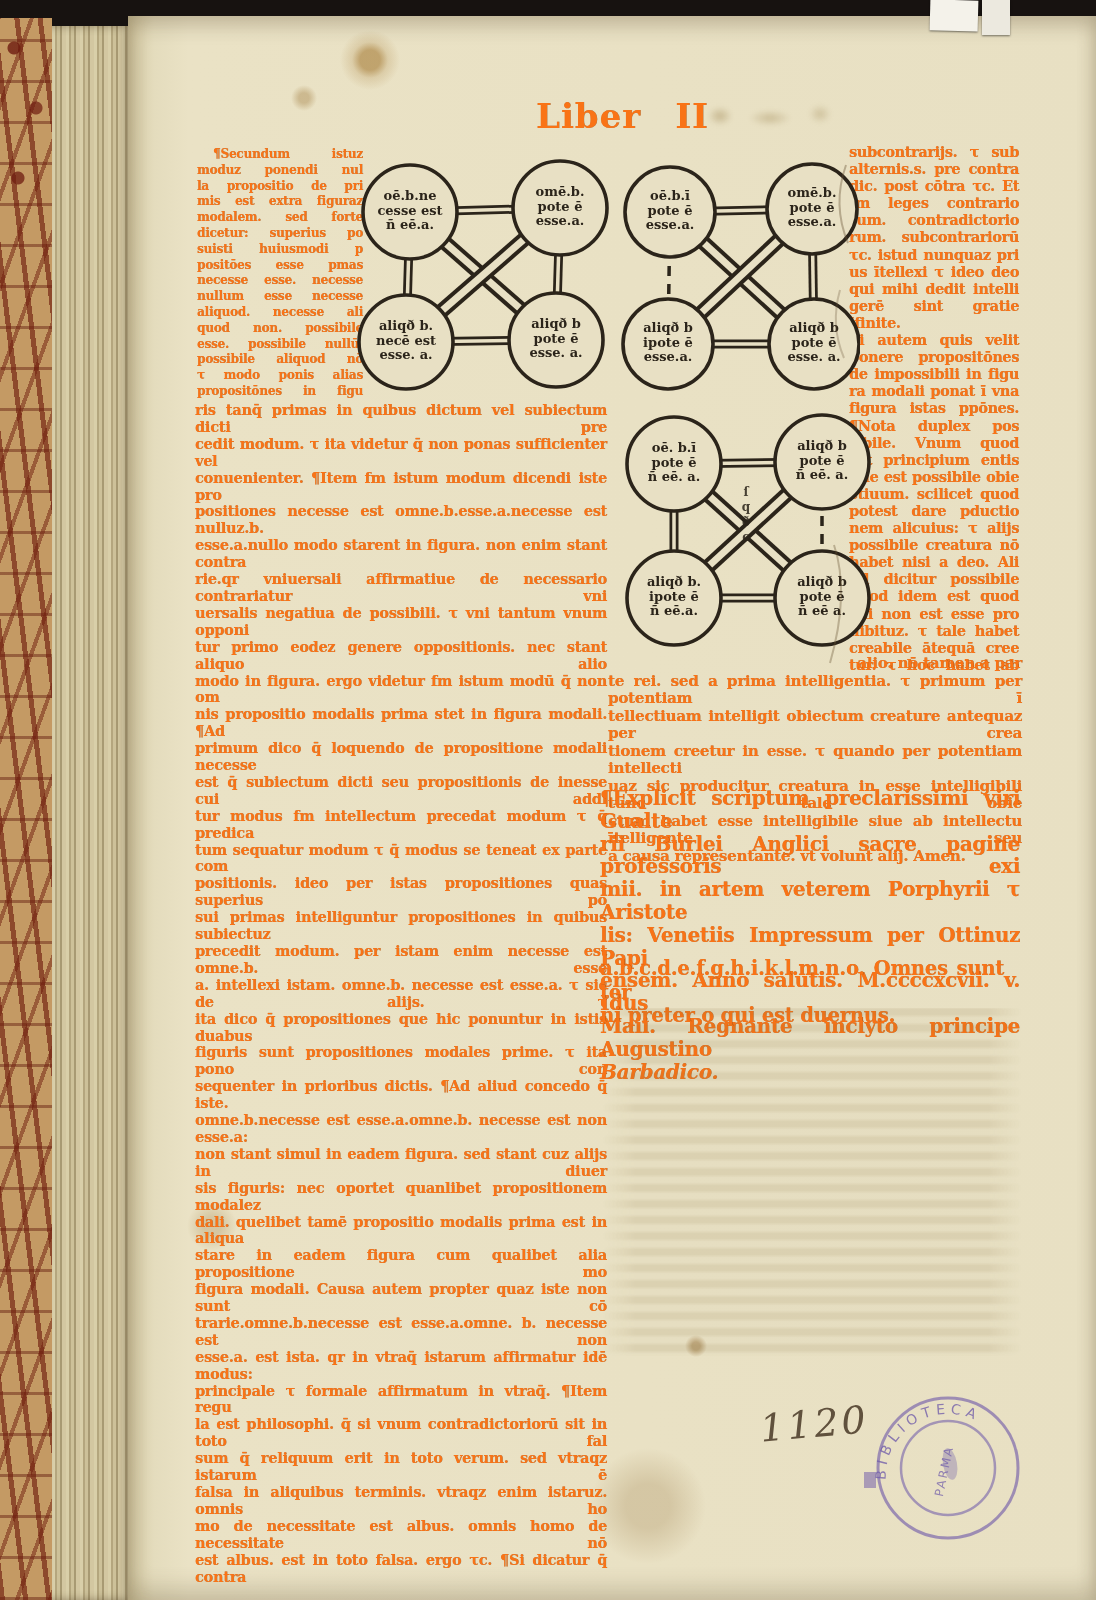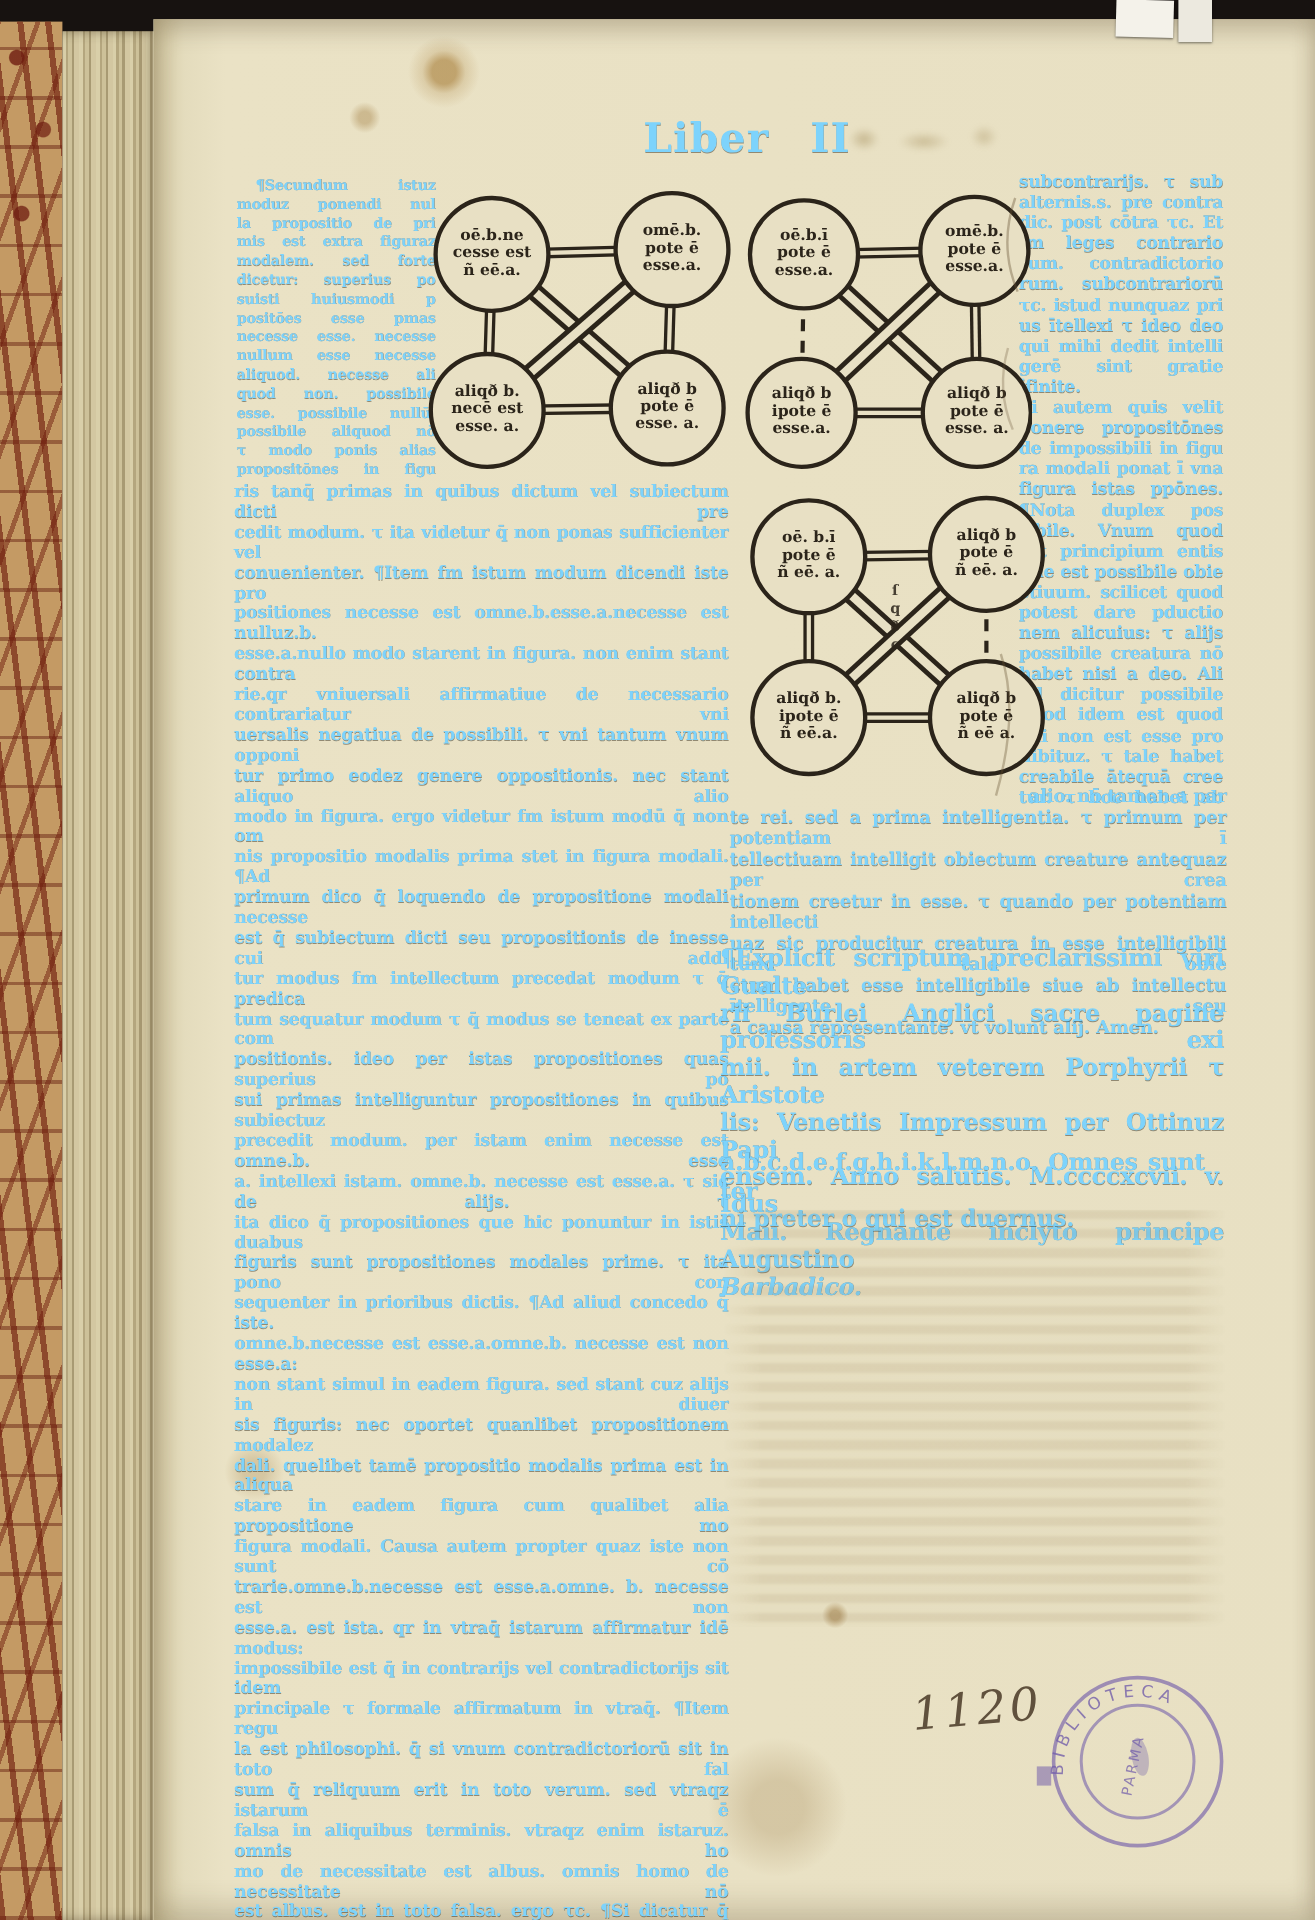--- a/index.html
+++ b/index.html
@@ -26,21 +26,21 @@
       radial-gradient(circle 12px at 568px 1330px, rgba(140,100,40,.45) 0 4px, transparent 11px),
       radial-gradient(circle 60px at 520px 1490px, rgba(140,105,50,.22) 0 22px, transparent 58px),
       radial-gradient(circle 26px at 84px 1210px, rgba(150,115,55,.25) 0 9px, transparent 25px),
       linear-gradient(90deg, #d3c8a2 0px, #e4dcbd 26px, #eae2c5 60px, #e8e0c3 100%),
       #e8e0c3;
     box-shadow:inset 0 10px 18px rgba(80,60,30,.25), inset 0 -14px 20px rgba(80,60,30,.18);}
   .tab{position:absolute;background:#f4f2ea;box-shadow:0 1px 2px rgba(0,0,0,.5);}
   .tab1{left:930px;top:0;width:48px;height:31px;transform:rotate(1.5deg);}
   .tab2{left:982px;top:0;width:28px;height:35px;background:#ece9df;}
   
-  .tb{position:absolute;color:#7dd3fc;text-shadow:0.25px 0.3px 0.25px rgba(40,30,15,.45);}
+  .tb{position:absolute;color:#f97316;text-shadow:0.25px 0.3px 0.25px rgba(40,30,15,.45);}
   .tb .tl{text-align:justify;text-align-last:justify;white-space:normal;}
   .header{left:536px;top:96px;width:260px;height:44px;font-size:34px;font-weight:bold;
           letter-spacing:1px;display:flex;gap:34px;text-align:left;}
   .header-ghost{position:absolute;left:700px;top:92px;width:150px;height:48px;filter:blur(2px);
     background:
       radial-gradient(ellipse 18px 14px at 20px 24px, rgba(150,125,70,.4), transparent 70%),
       radial-gradient(ellipse 30px 12px at 70px 26px, rgba(150,125,70,.35), transparent 70%),
       radial-gradient(ellipse 16px 14px at 120px 22px, rgba(150,125,70,.3), transparent 70%);}
   .left-col{left:197px;top:147px;width:166px;font-size:12px;line-height:15.8px;font-weight:bold;letter-spacing:-0.2px;}
   .left-col .tl:first-child{padding-left:16px;}
@@ -129,21 +129,20 @@
       <div class="tl">figuris sunt propositiones modales prime. τ ita pono con</div>
       <div class="tl">sequenter in prioribus dictis. ¶Ad aliud concedo q̄ iste.</div>
       <div class="tl">omne.b.necesse est esse.a.omne.b. necesse est non esse.a:</div>
       <div class="tl">non stant simul in eadem figura. sed stant cuz alijs in diuer</div>
       <div class="tl">sis figuris: nec oportet quanlibet propositionem modalez</div>
       <div class="tl">dali. quelibet tamē propositio modalis prima est in aliqua</div>
       <div class="tl">stare in eadem figura cum qualibet alia propositione mo</div>
       <div class="tl">figura modali. Causa autem propter quaz iste non sunt cō</div>
       <div class="tl">trarie.omne.b.necesse est esse.a.omne. b. necesse est non</div>
       <div class="tl">esse.a. est ista. qr in vtraq̄ istarum affirmatur idē modus:</div>
-      <div class="tl">impossibile est q̄ in contrarijs vel contradictorijs sit idem</div>
       <div class="tl">principale τ formale affirmatum in vtraq̄. ¶Item regu</div>
       <div class="tl">la est philosophi. q̄ si vnum contradictoriorū sit in toto fal</div>
       <div class="tl">sum q̄ reliquum erit in toto verum. sed vtraqz istarum ē</div>
       <div class="tl">falsa in aliquibus terminis. vtraqz enim istaruz. omnis ho</div>
       <div class="tl">mo de necessitate est albus. omnis homo de necessitate nō</div>
       <div class="tl">est albus. est in toto falsa. ergo τc. ¶Si dicatur q̄ contra</div>
     </div>
 
   <div class="tb right-col">
       <div class="tl">subcontrarijs. τ sub</div>

